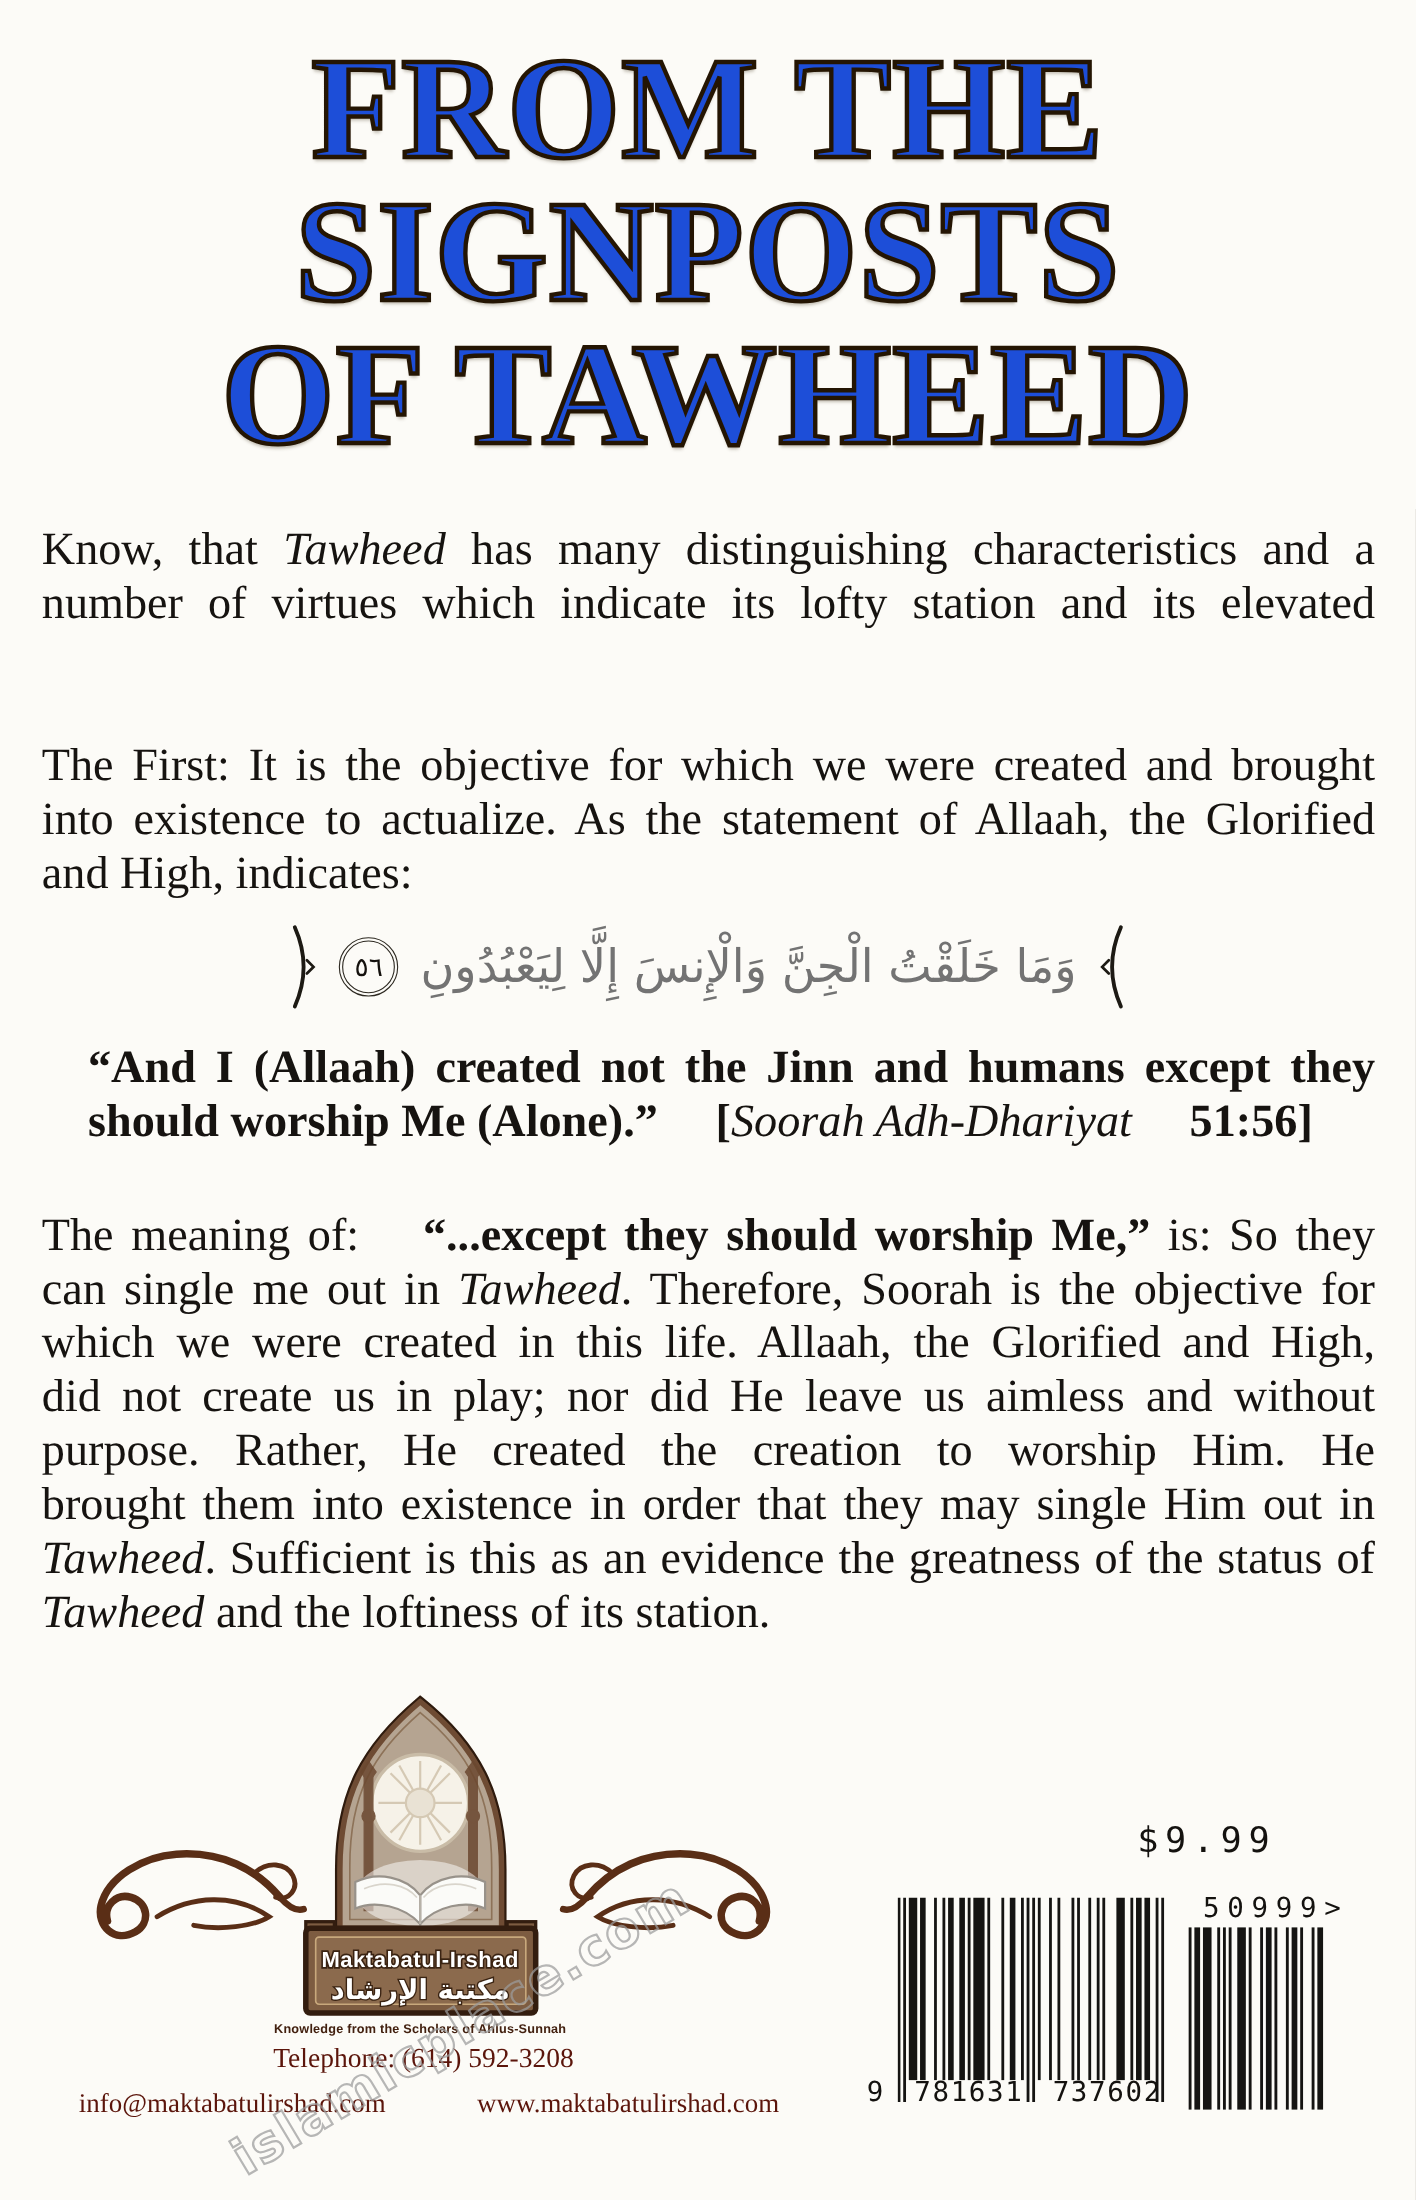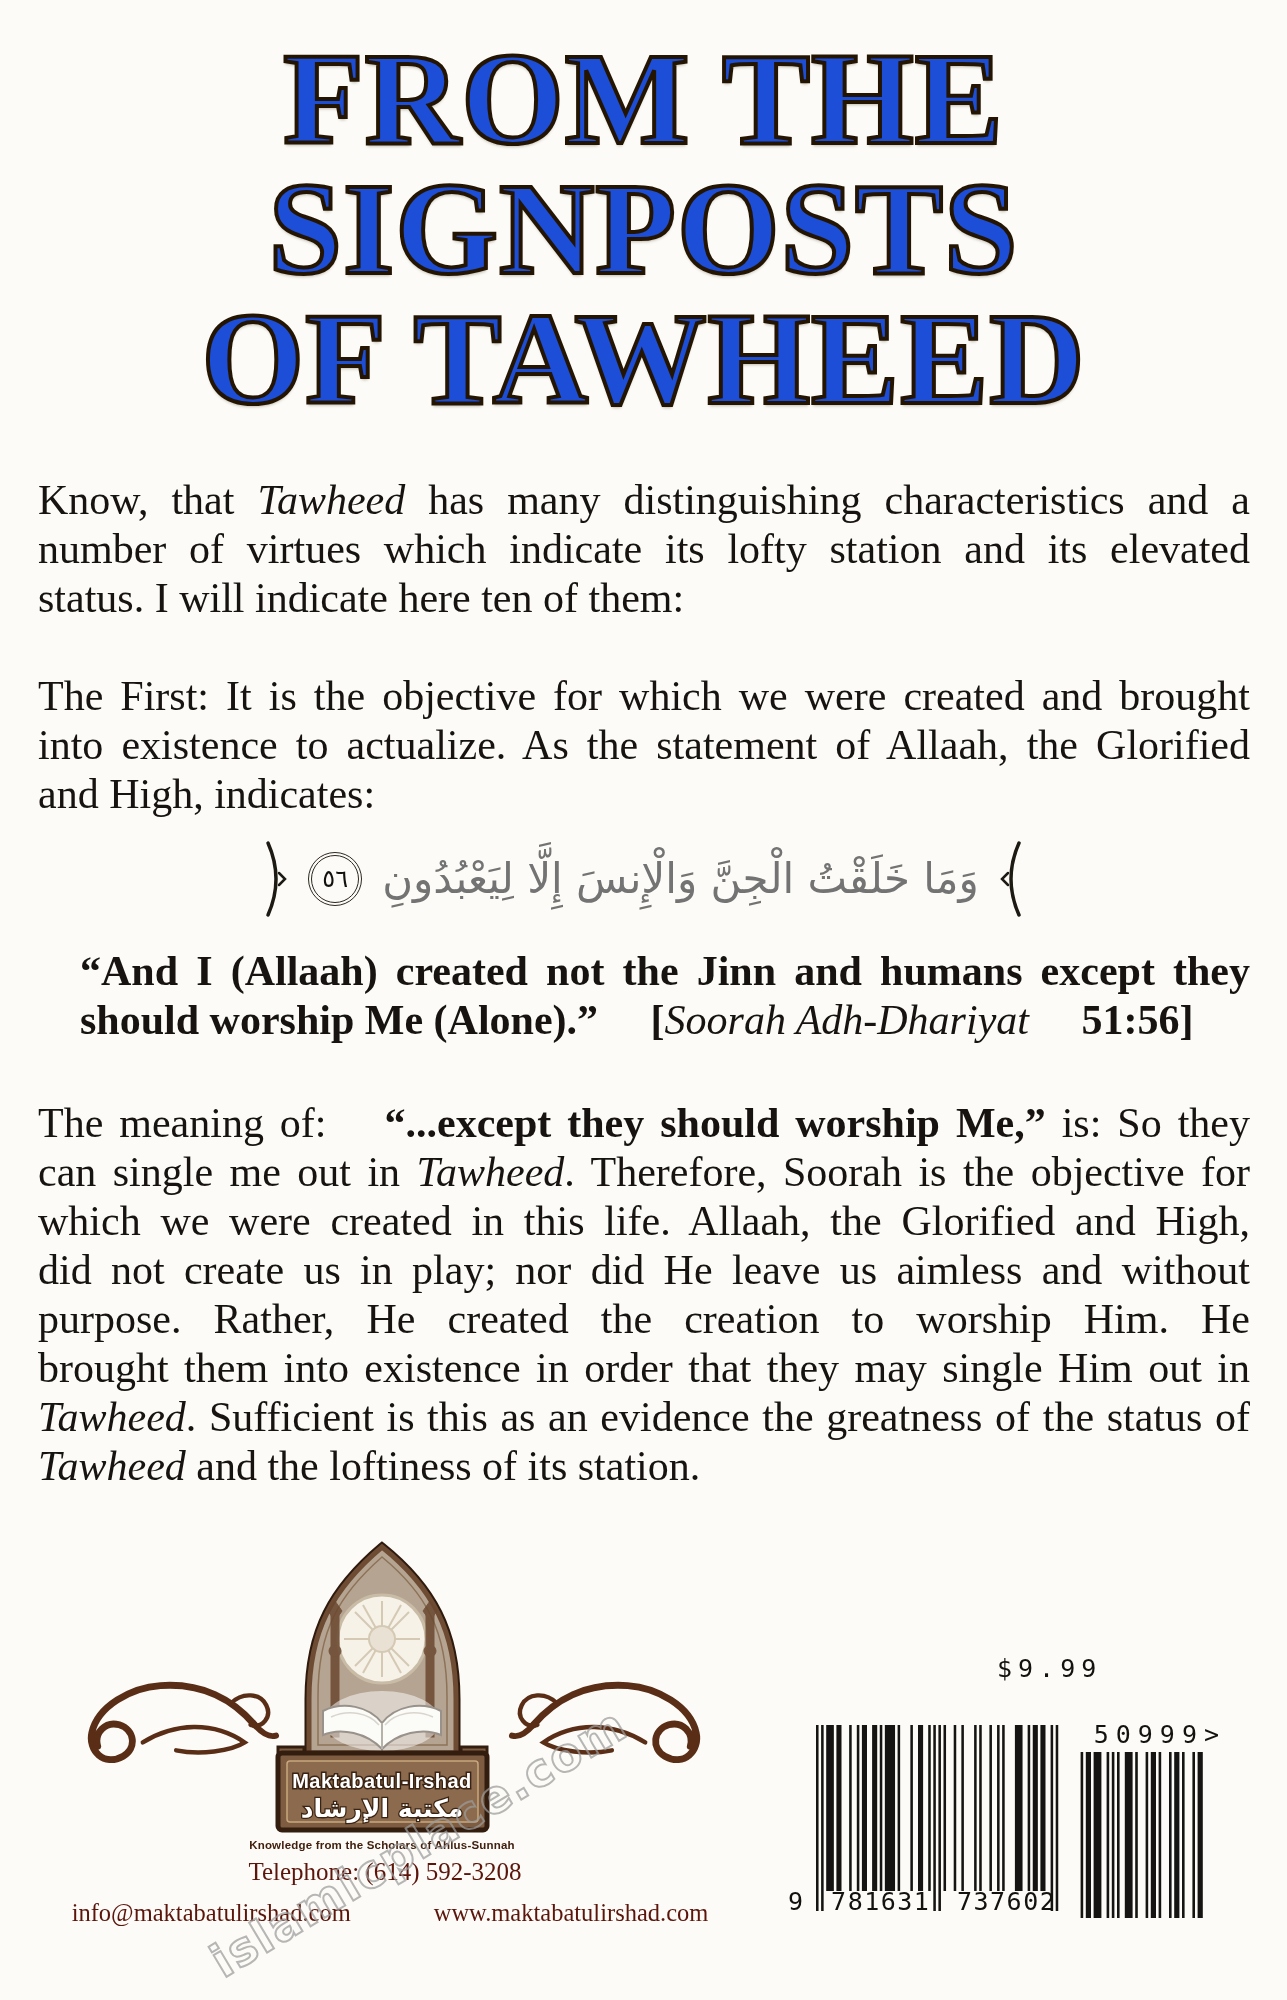--- a/index.html
+++ b/index.html
@@ -32,22 +32,22 @@
   #flourish-right{left:508px;top:1652px;transform:scaleX(-1);}
   #tagline{position:absolute;left:212px;top:1839px;width:340px;text-align:center;
            font-family:"Liberation Sans",sans-serif;font-weight:bold;font-size:11.5px;
            letter-spacing:.2px;color:#42200f;}
   #phone{position:absolute;left:60px;top:1858px;width:650px;text-align:center;
          font-size:25px;color:#5b150b;}
   #contact-row{position:absolute;left:45px;top:1899px;width:690px;display:flex;
          justify-content:center;gap:83px;font-size:24.5px;color:#5b150b;}
   
   .mono{font-family:"DejaVu Sans Mono",monospace;color:#14120f;}
-  #price{position:absolute;left:997px;top:1654px;width:200px;text-align:left;
-         font-size:25px;letter-spacing:6px;}
+  #price{position:absolute;left:997px;top:1654px;width:200px;text-align:center;
+         font-size:32px;letter-spacing:6px;}
   #isbn-label{position:absolute;left:817px;top:1688px;font-size:24px;letter-spacing:3.5px;}
   #supp-code{position:absolute;left:1068px;top:1720px;width:158px;text-align:right;
          font-size:25px;letter-spacing:7px;}
   #barcode-main{position:absolute;left:816px;top:1725px;}
   #barcode-supp{position:absolute;left:1078px;top:1752px;}
   #barcode-digits{position:absolute;left:788px;top:1887px;width:270px;font-size:25px;
          letter-spacing:1.5px;word-spacing:10px;}
   
   #watermark{position:absolute;left:215px;top:1935px;height:60px;line-height:60px;
         font-family:"DejaVu Sans",sans-serif;font-weight:bold;font-size:46px;letter-spacing:2px;
@@ -61,21 +61,20 @@
 
   <div class="title">
     <div>FROM THE</div>
     <div>SIGNPOSTS</div>
     <div>OF TAWHEED</div>
   </div>
 
   <div id="para1" class="textblock">
       <div class="jline"><span>Know, that </span><span class="iseg">Tawheed</span><span> has many distinguishing characteristics and a</span></div>
       <div class="jline"><span>number of virtues which indicate its lofty station and its elevated</span></div>
-      <div class="jline last"><span>status. I will indicate here ten of them:</span></div>
     </div>
   <div id="para2" class="textblock">
       <div class="jline"><span>The First: It is the objective for which we were created and brought</span></div>
       <div class="jline"><span>into existence to actualize. As the statement of Allaah, the Glorified</span></div>
       <div class="jline last"><span>and High, indicates:</span></div>
     </div>
 
   <div id="verse">
     <svg class="vbracket" width="24" height="80" viewBox="0 0 24 80">
       <path d="M20,4 Q4,40 20,76" fill="none" stroke="#1d1a14" stroke-width="3.5" stroke-linecap="round"></path>

